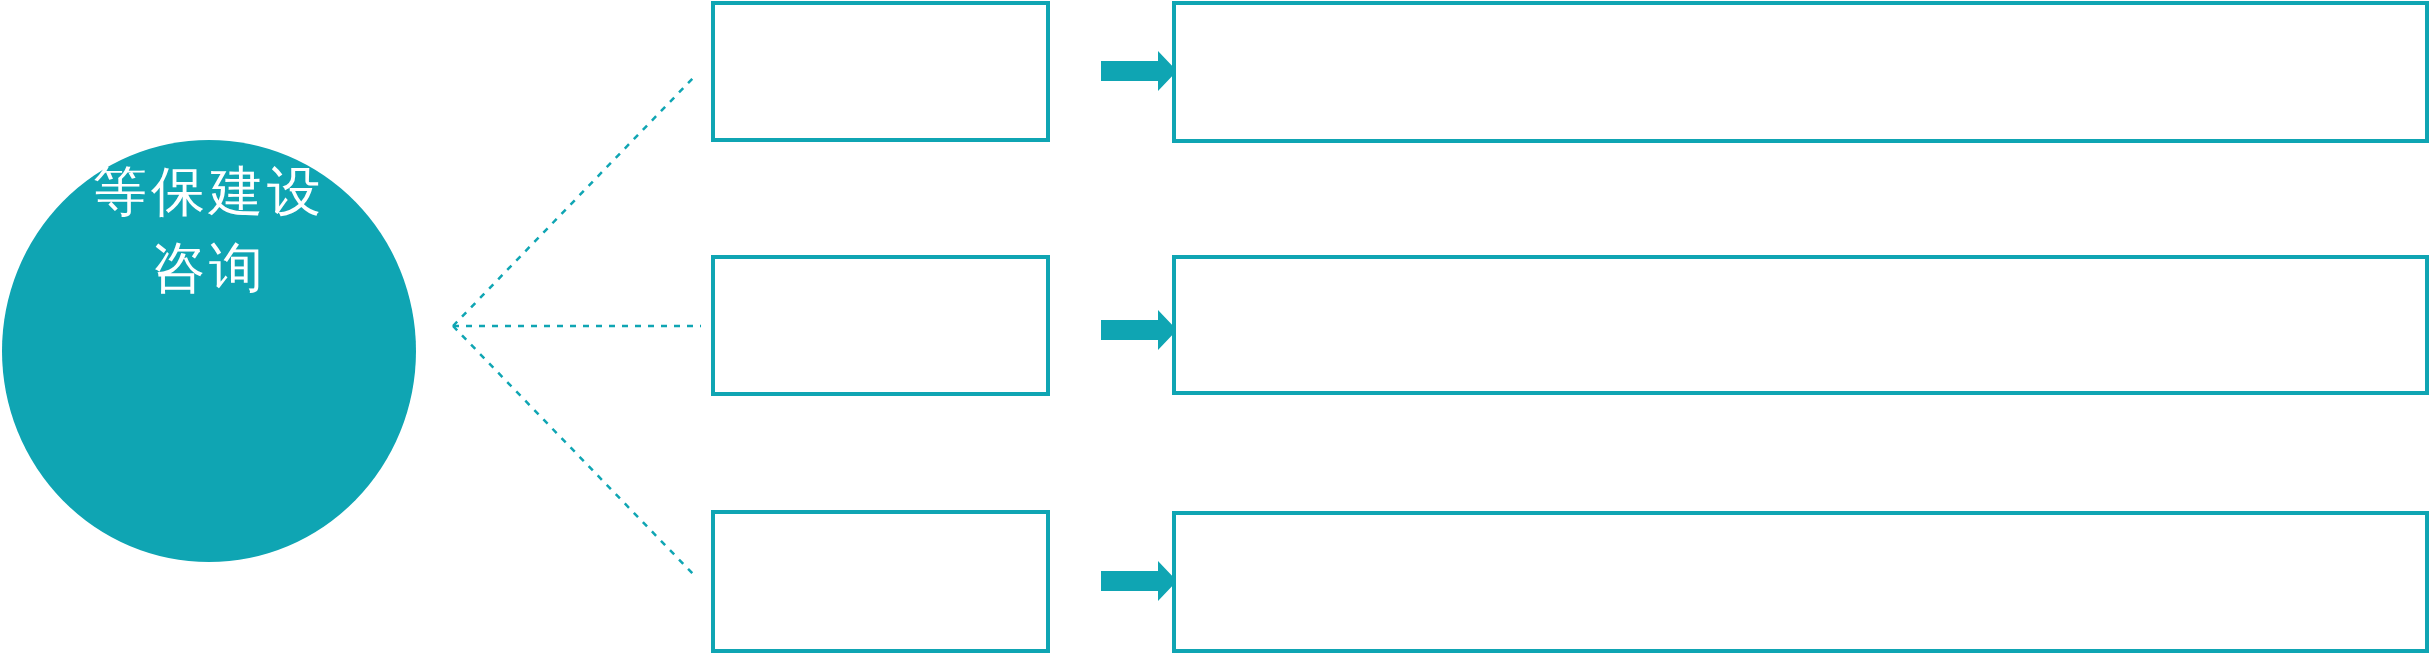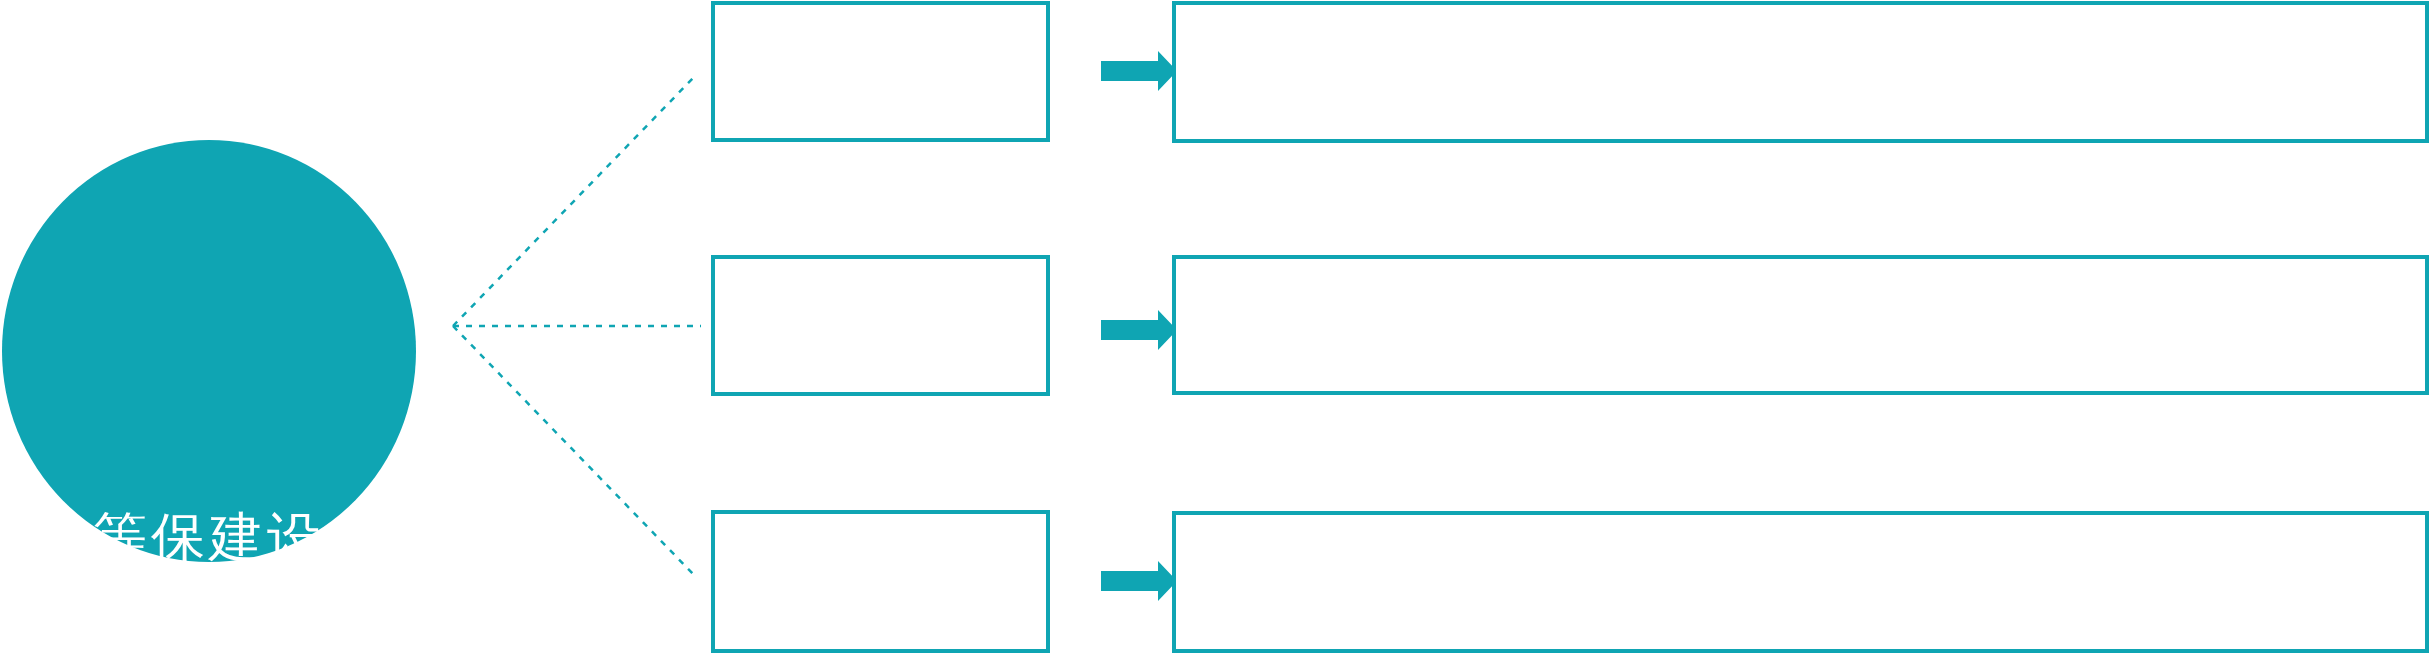--- a/index.html
+++ b/index.html
@@ -23,21 +23,21 @@
   .hub-circle {
     position: absolute;
     left: 2px;
     top: 140px;
     width: 414px;
     height: 422px;
     border-radius: 50%;
     background: var(--accent);
     display: flex;
     flex-direction: column;
-    justify-content: flex-end;
+    justify-content: flex-start;
     align-items: center;
     transform: translateZ(0);
   }
   .hub-text {
     color: #FFFFFF;
     font-size: 54px;
     font-weight: 300;
     line-height: 76px;
     text-align: center;
     letter-spacing: 4px;
@@ -111,20 +111,21 @@
 
   <svg class="connectors" viewBox="0 0 2434 655">
     <line x1="453" y1="326" x2="695" y2="76"></line>
     <line x1="453" y1="326" x2="701" y2="326"></line>
     <line x1="453" y1="326" x2="695" y2="576"></line>
   </svg>
 
   <div class="hub-circle">
     <div class="hub-text">
       <div>等保建设</div>
+      <div>咨询</div>
     </div>
   </div>
 
   <div class="small-box r1">
     <span></span>
   </div>
   <div class="block-arrow r1">
     <svg viewBox="0 0 76 40">
         <polygon points="0,10 57,10 57,0 76,20 57,40 57,30 0,30"></polygon>
       </svg>

